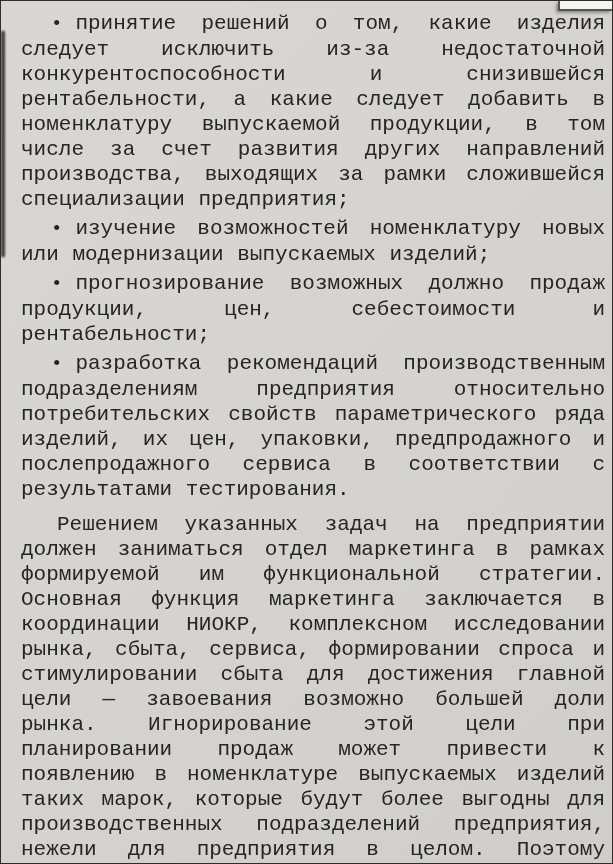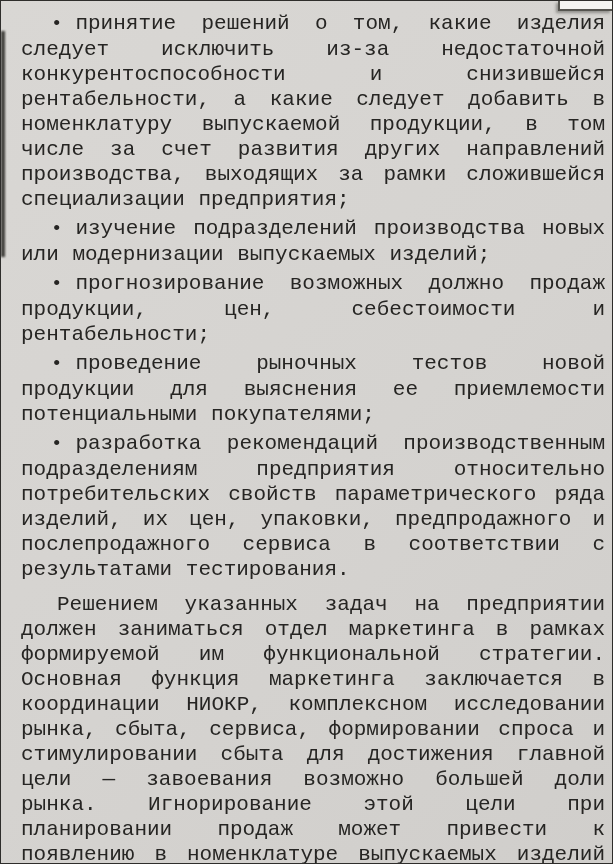--- a/index.html
+++ b/index.html
@@ -78,24 +78,23 @@
 
 <div class="page">
 
   <div class="spine-shadow"></div>
   <div class="corner-tab"></div>
 
   <div class="text-block">
 
     <p class="para bullet-para"><span class="bullet-char">•</span><span>принятие решений о том, какие изделия следует исключить из-за недостаточной конкурентоспособности и снизившейся рентабельности, а какие следует добавить в номенклатуру выпускаемой продукции, в том числе за счет развития других направлений производства, выходящих за рамки сложившейся специализации предприятия;</span></p>
 
-    <p class="para bullet-para"><span class="bullet-char">•</span><span>изучение подразделений производства новых или модернизации выпускаемых изделий;</span></p>
+    <p class="para bullet-para"><span class="bullet-char">•</span><span>изучение возможностей номенклатуру новых или модернизации выпускаемых изделий;</span></p>
 
     <p class="para bullet-para"><span class="bullet-char">•</span><span>прогнозирование возможных должно продаж продукции, цен, себестоимости и рентабельности;</span></p>
 
-    <p class="para bullet-para"><span class="bullet-char">•</span><span>проведение рыночных тестов новой продукции для выяснения ее приемлемости потенциальными покупателями;</span></p>
 
     <p class="para bullet-para"><span class="bullet-char">•</span><span>разработка рекомендаций производственным подразделениям предприятия относительно потребительских свойств параметрического ряда изделий, их цен, упаковки, предпродажного и послепродажного сервиса в соответствии с результатами тестирования.</span></p>
 
     <p class="para body-para"><span>Решением указанных задач на предприятии должен заниматься отдел маркетинга в рамках формируемой им функциональной стратегии. Основная функция маркетинга заключается в координации НИОКР, комплексном исследовании рынка, сбыта, сервиса, формировании спроса и стимулировании сбыта  для достижения главной цели — завоевания возможно большей доли рынка. Игнорирование этой цели при планировании продаж может привести к появлению в номенклатуре выпускаемых изделий таких марок, которые будут более выгодны для производственных подразделений предприятия, нежели для предприятия в целом. Поэтому решающее слово в формировании ассортимента и определении объема продаж должно принадлежать отделу маркетинга. Именно он должен рекомендовать, когда более целесообразно вложить средства в модификацию изделия, а когда — в усиление формирования спроса и стимулирование сбыта или снять изделие с производства.</span></p>
 
   </div>
 </div>
 
 </body></html>

